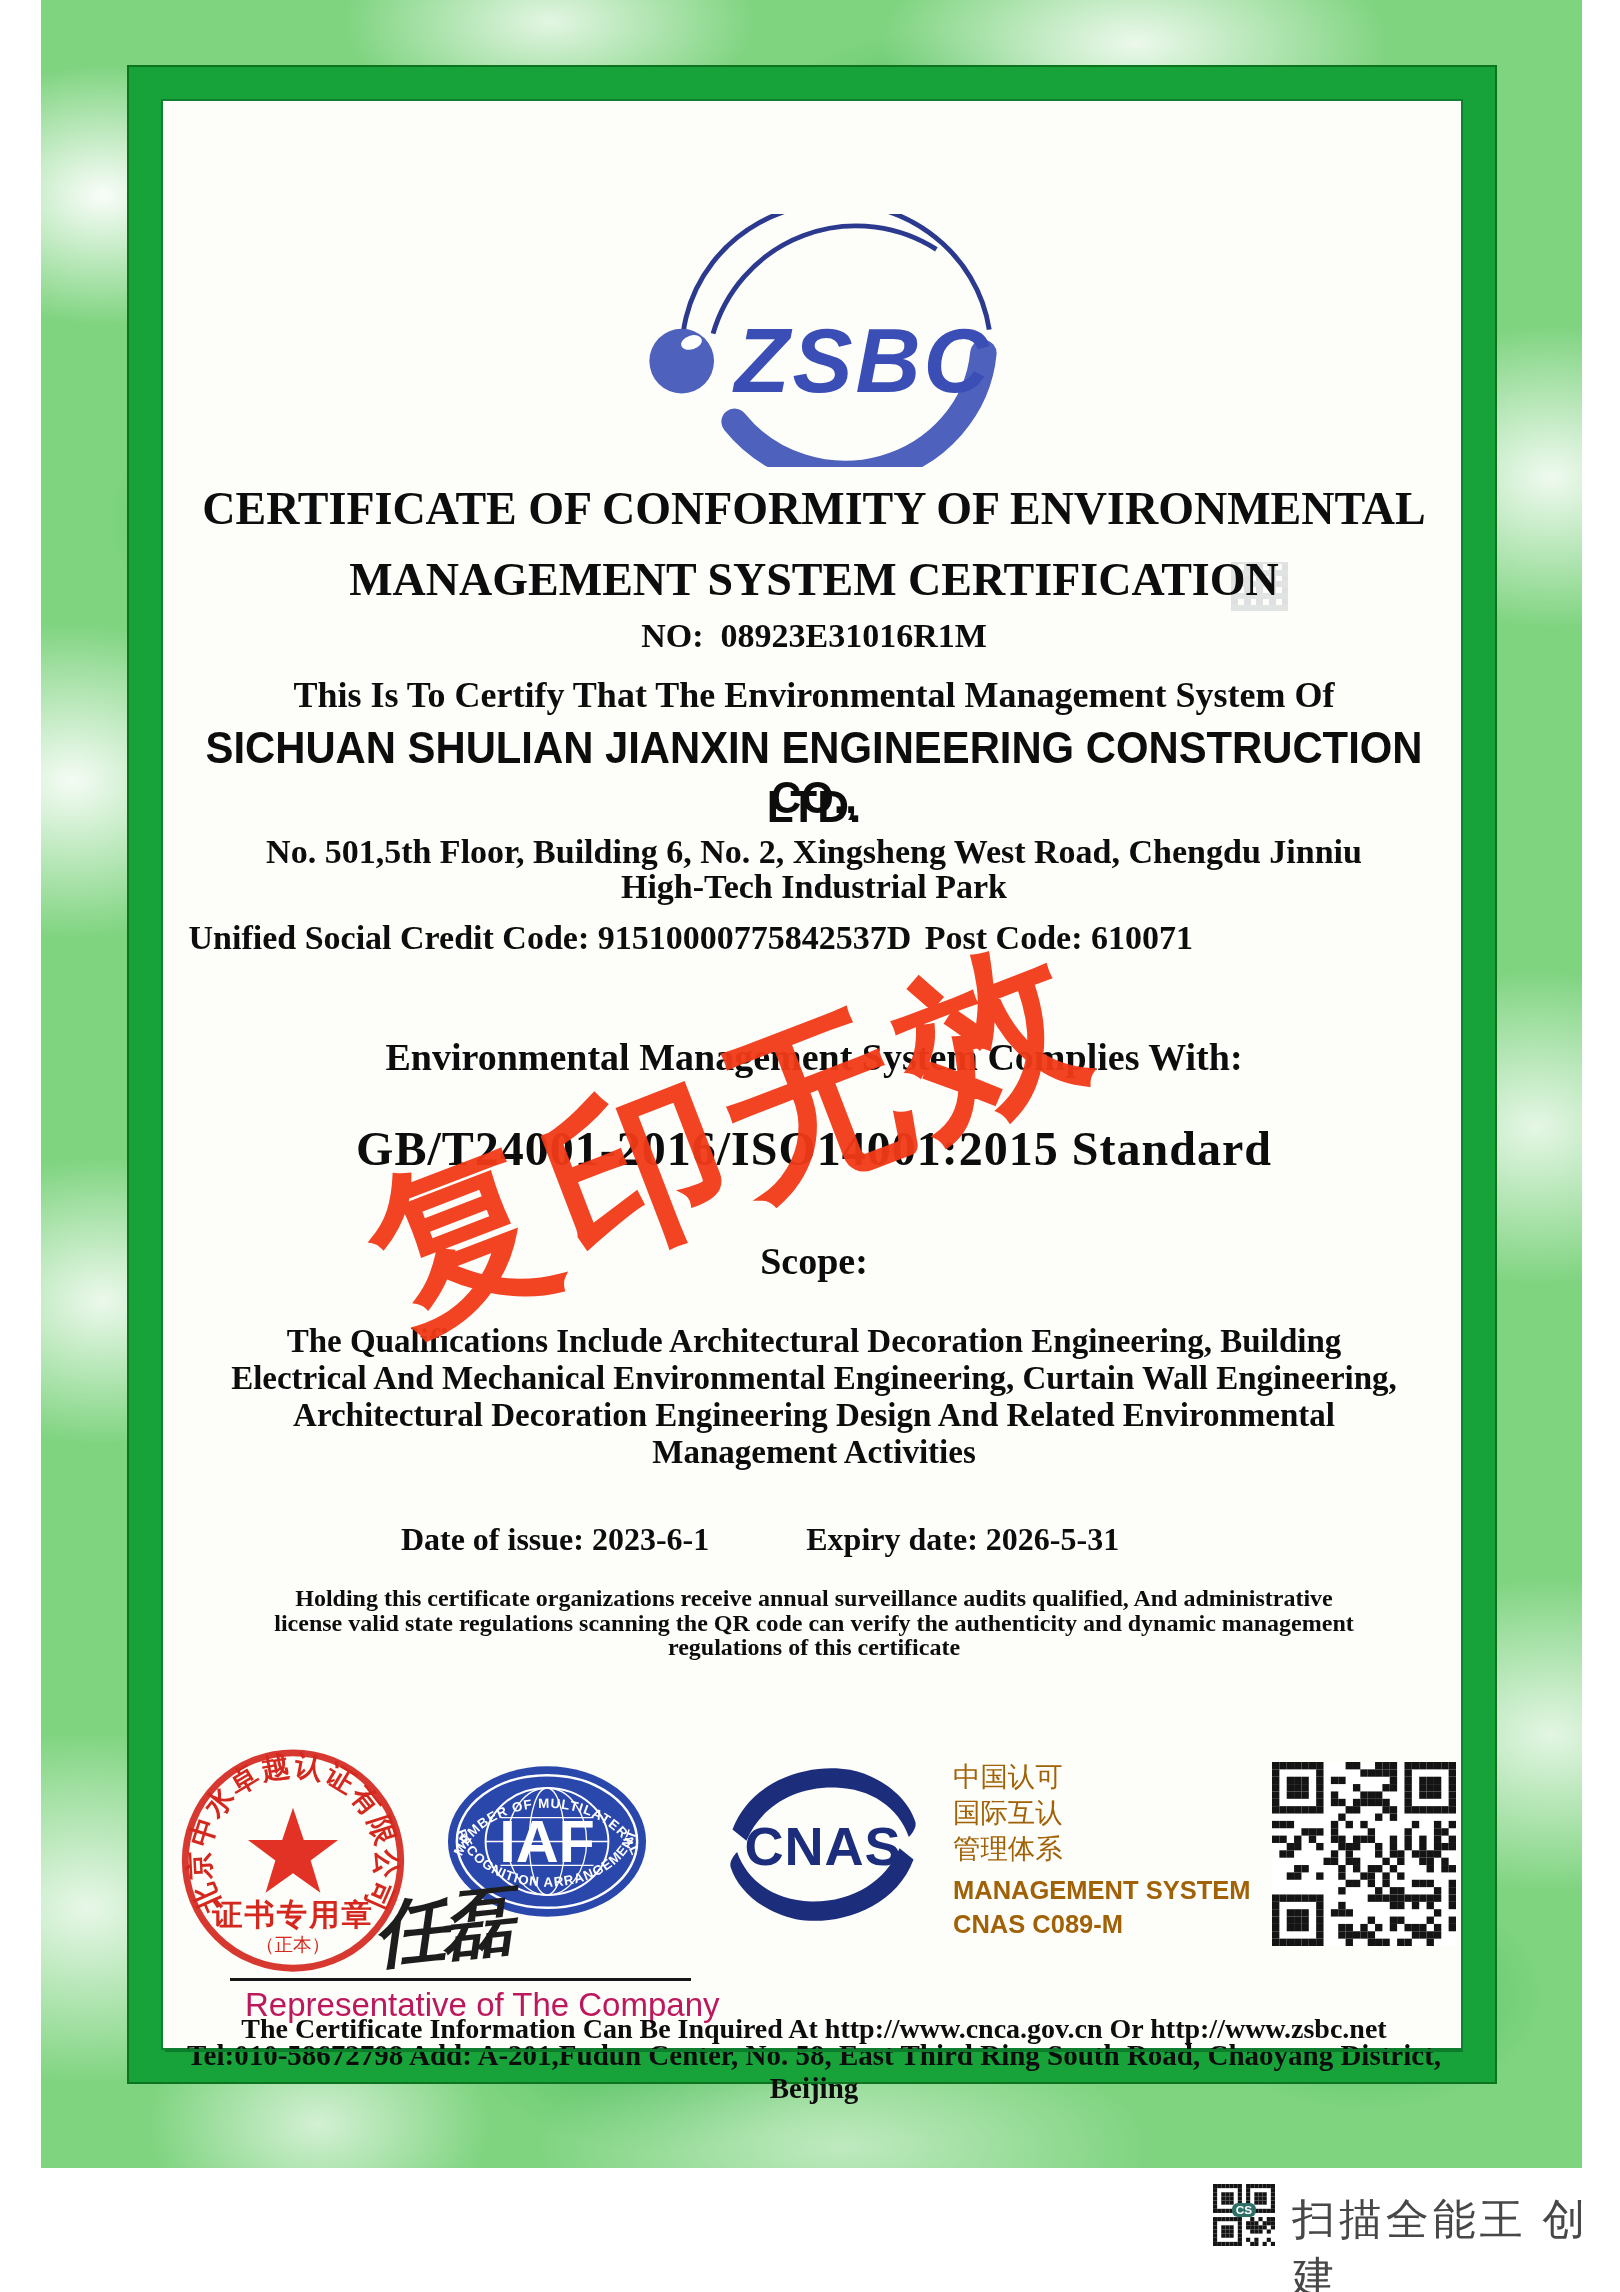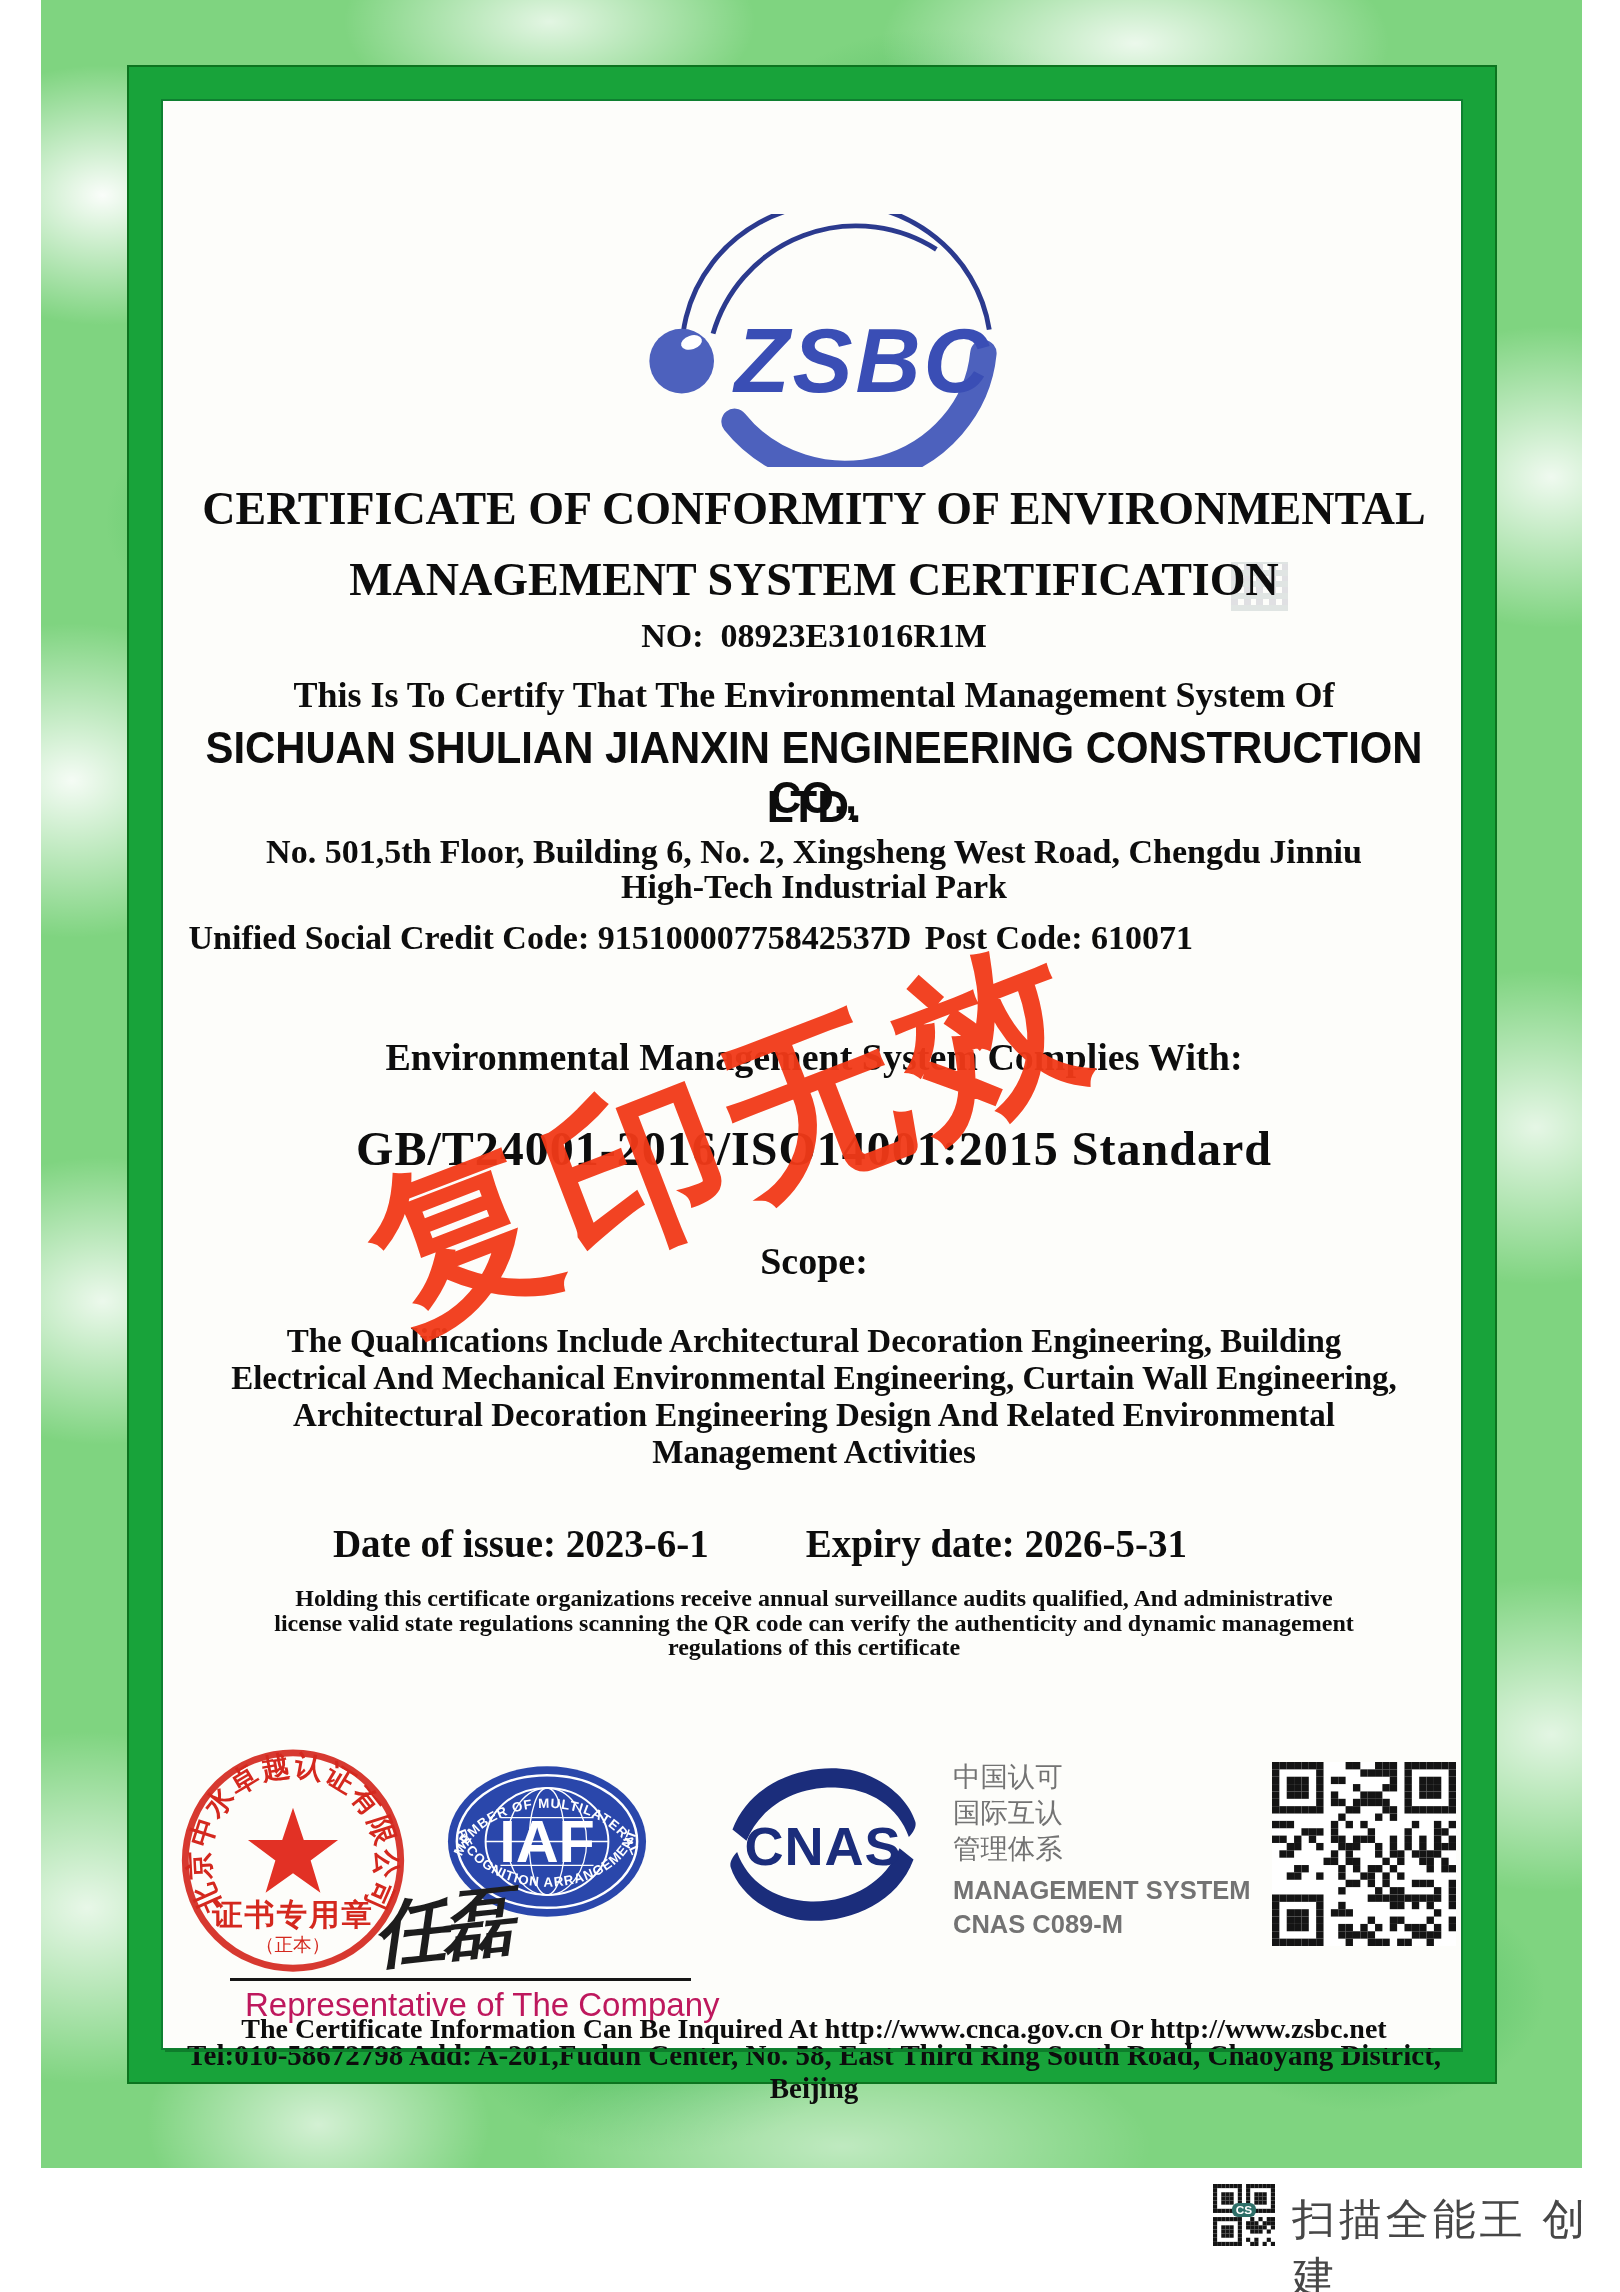--- a/index.html
+++ b/index.html
@@ -125,21 +125,21 @@
 <div class="ctr serif z" style="top:1121px;font-size:48px;letter-spacing:1px;">GB/T24001-2016/ISO14001:2015 Standard</div>
 
 <div class="ctr serif z" style="top:1239px;font-size:38px;">Scope:</div>
 <div class="ctr serif z" style="top:1323px;font-size:33px;line-height:37px;">
   <div>The Qualifications Include Architectural Decoration Engineering, Building</div>
   <div>Electrical And Mechanical Environmental Engineering, Curtain Wall Engineering,</div>
   <div>Architectural Decoration Engineering Design And Related Environmental</div>
   <div>Management Activities</div>
 </div>
 
-<div class="abs serif z" style="left:163px;top:1521px;width:1302px;display:flex;justify-content:center;gap:97px;font-size:39px;color:#0d0d0d;transform:translateX(-54px);">
+<div class="abs serif z" style="left:163px;top:1521px;width:1302px;display:flex;justify-content:center;gap:97px;font-size:32px;color:#0d0d0d;transform:translateX(-54px);">
   <div>
     <span>Date of issue:</span>
     <span>2023-6-1</span>
   </div>
   <div>
     <span>Expiry date:</span>
     <span>2026-5-31</span>
   </div>
 </div>
 
@@ -187,21 +187,21 @@
 </svg>
 
 <svg class="abs" style="left:725px;top:1760px;z-index:5;" width="196" height="169" viewBox="0 0 210 180">
   <path d="M 8 74 C 28 20, 92 2, 134 10 C 168 17, 196 40, 204 66 C 205 70, 203 76, 197 82
            C 186 50, 156 30, 118 29 C 74 28, 38 50, 23 86 Z" fill="#1b2d7b"></path>
   <path d="M 202 106 C 182 160, 118 178, 76 170 C 42 163, 14 140, 6 114 C 5 110, 7 104, 13 98
            C 24 130, 54 150, 92 151 C 136 152, 172 130, 187 94 Z" fill="#1b2d7b"></path>
   <text x="105" y="112" text-anchor="middle" font-size="58" font-weight="800" fill="#1b2d7b" letter-spacing="1" font-family="Liberation Sans, sans-serif">CNAS</text>
 </svg>
 
-<div class="abs z" style="left:953px;top:1759px;color:#737373;">
+<div class="abs z" style="left:953px;top:1759px;color:#a16207;">
   <div style="font-size:27.4px;line-height:36px;font-family:'DejaVu Sans',sans-serif;">
     <div>中国认可</div>
     <div>国际互认</div>
     <div>管理体系</div>
   </div>
   <div class="sans" style="font-size:25.5px;font-weight:bold;line-height:34px;margin-top:5.9px;">
     <div>MANAGEMENT SYSTEM</div>
     <div>CNAS C089-M</div>
   </div>
 </div>

